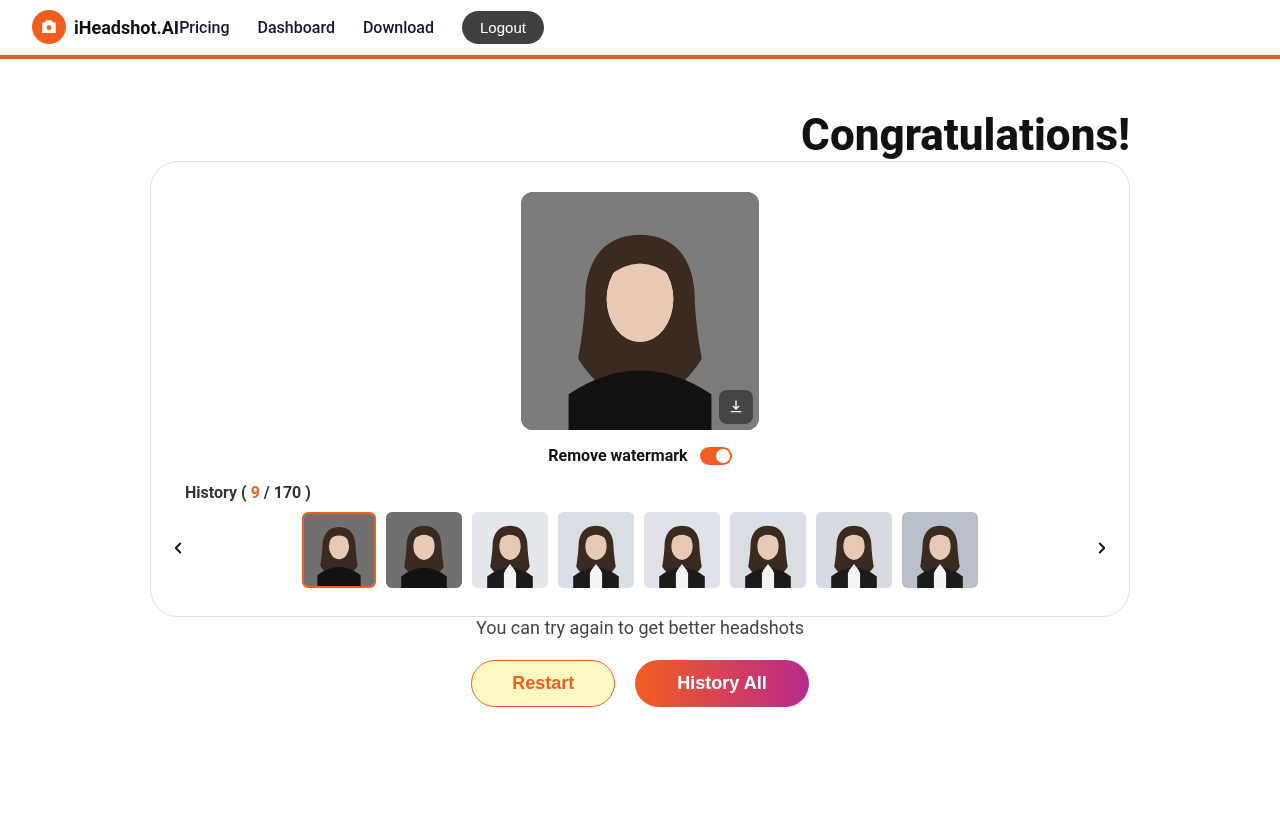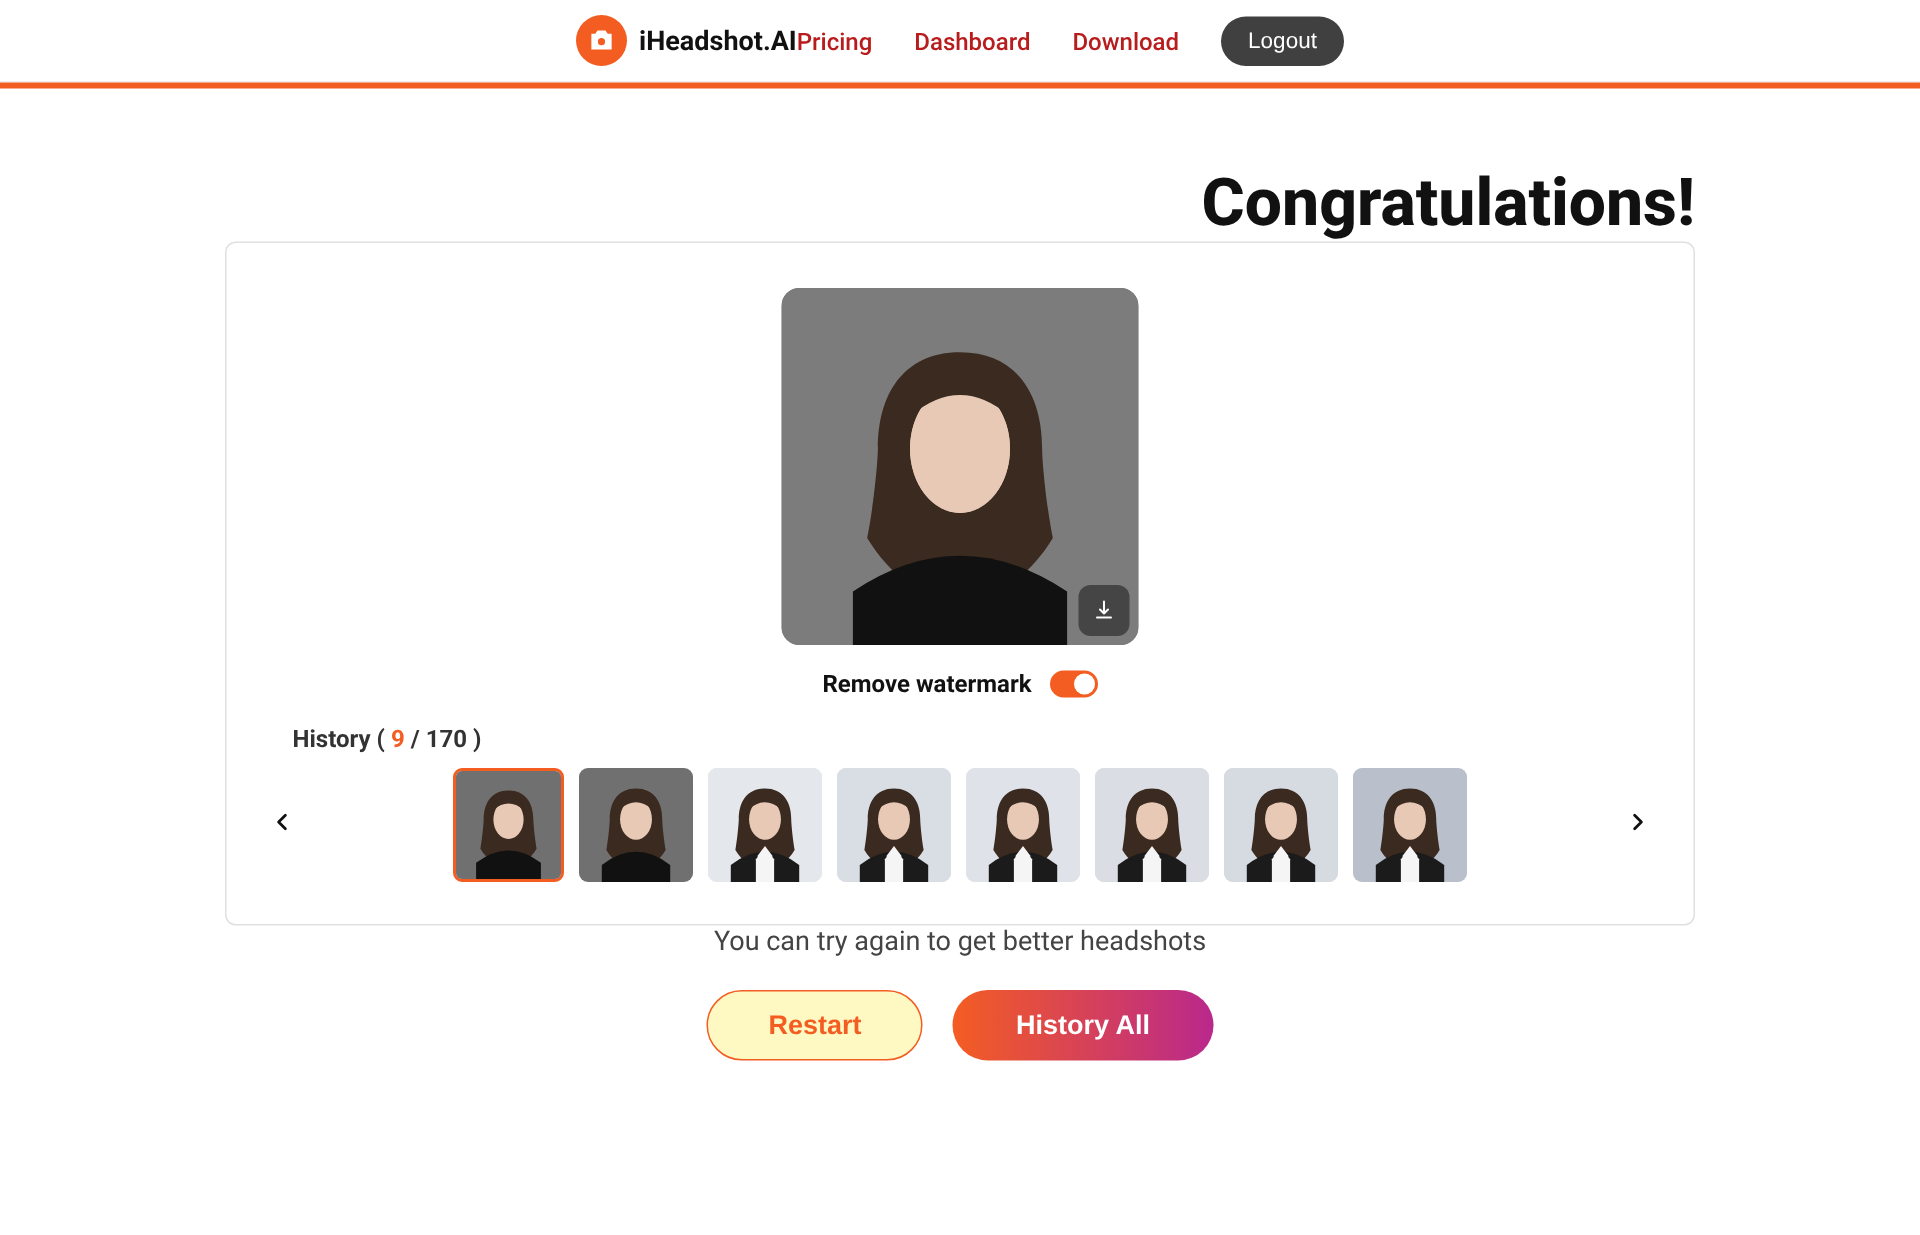--- a/index.html
+++ b/index.html
@@ -1,27 +1,27 @@
 <!DOCTYPE html>
 <html><head>
   <meta charset="utf-8">
   <style>
     * { margin: 0; padding: 0; box-sizing: border-box; }
     body { font-family: -apple-system, BlinkMacSystemFont, 'Segoe UI', Roboto, sans-serif; background: #fff; color: #111; }
-    .header { display: flex; justify-content: center; align-items: center; padding: 10px 32px; border-bottom: 1px solid #eee; }
+    .header { display: flex; justify-content: flex-start; align-items: center; padding: 10px 32px; border-bottom: 1px solid #eee; }
     .logo { display: flex; align-items: center; gap: 8px; }
     .logo-icon { width: 34px; height: 34px; background: #F45D22; border-radius: 50%; display: flex; align-items: center; justify-content: center; }
     .logo-text { font-weight: 700; font-size: 18px; }
     .nav { display: flex; align-items: center; gap: 28px; }
-    .nav a { text-decoration: none; color: #b91c1c; font-size: 16px; font-weight: 500; }
+    .nav a { text-decoration: none; color: #0f172a; font-size: 16px; font-weight: 500; }
     .logout-btn { background: #404040; color: #fff; border: none; padding: 8px 18px; border-radius: 999px; font-size: 15px; font-weight: 500; cursor: pointer; }
     .orange-bar { height: 4px; background: #F45D22; }
     .content { max-width: 1020px; margin: 0 auto; padding: 50px 20px 40px; }
     .title { text-align: right; font-size: 44px; font-weight: 800; }
-    .card { border: 1px solid #e0e0e0; border-radius: 7px; padding: 30px 22px 28px; background: #fff; }
+    .card { border: 1px solid #e0e0e0; border-radius: 28px; padding: 30px 12px 28px; background: #fff; }
     .main-image-wrap { position: relative; width: 238px; height: 238px; margin: 0 auto; }
     .main-image { width: 238px; height: 238px; border-radius: 12px; overflow: hidden; background: #7a7a7a; }
     .download-chip { position: absolute; right: 6px; bottom: 6px; width: 34px; height: 34px; background: rgba(60,60,60,0.85); border-radius: 8px; display: flex; align-items: center; justify-content: center; cursor: pointer; }
     .wm-row { display: flex; justify-content: center; align-items: center; gap: 12px; margin-top: 16px; font-weight: 700; font-size: 16px; }
     .toggle { width: 32px; height: 18px; background: #F45D22; border-radius: 999px; position: relative; cursor: pointer; }
     .toggle::after { content: ''; position: absolute; right: 2px; top: 2px; width: 14px; height: 14px; background: #fff; border-radius: 50%; }
     .history-label { font-size: 16px; font-weight: 700; color: #333; margin-top: 18px; display: flex; gap: 4px; padding-left: 22px; }
     .history-label .n9 { color: #F45D22; }
     .carousel { display: flex; align-items: center; margin-top: 10px; padding: 0 4px; }
     .arrow { cursor: pointer; padding: 0 2px; }

